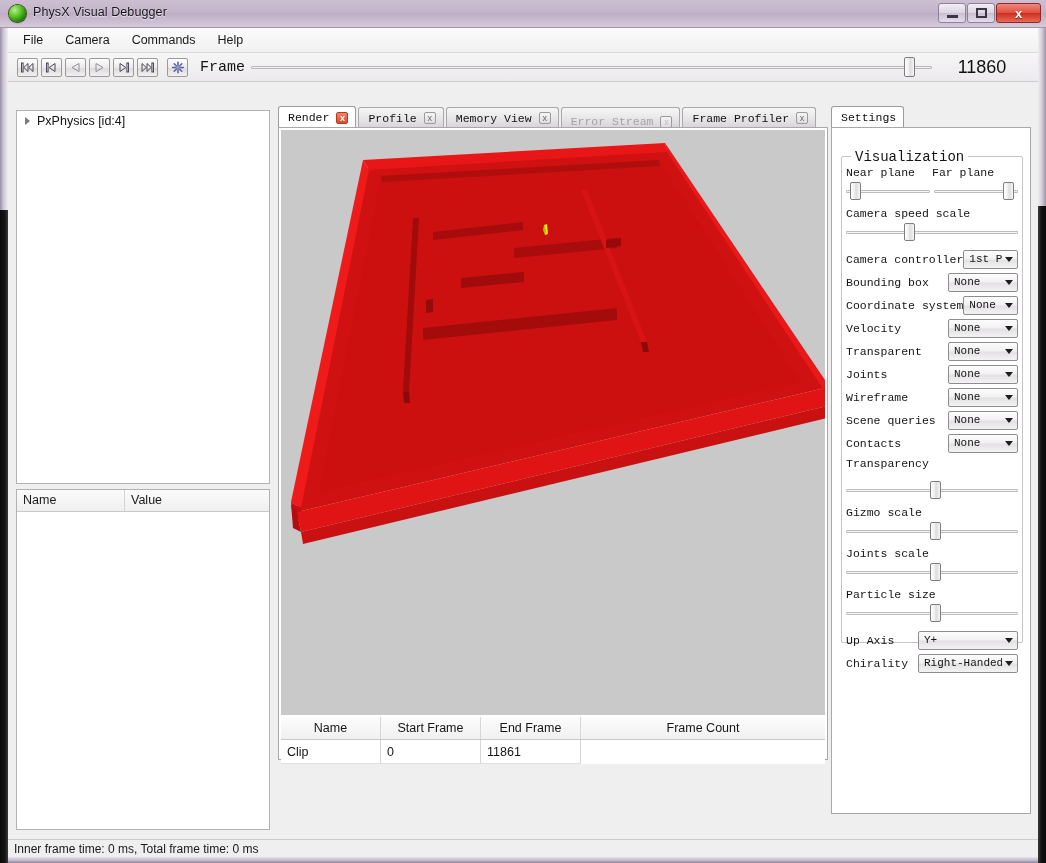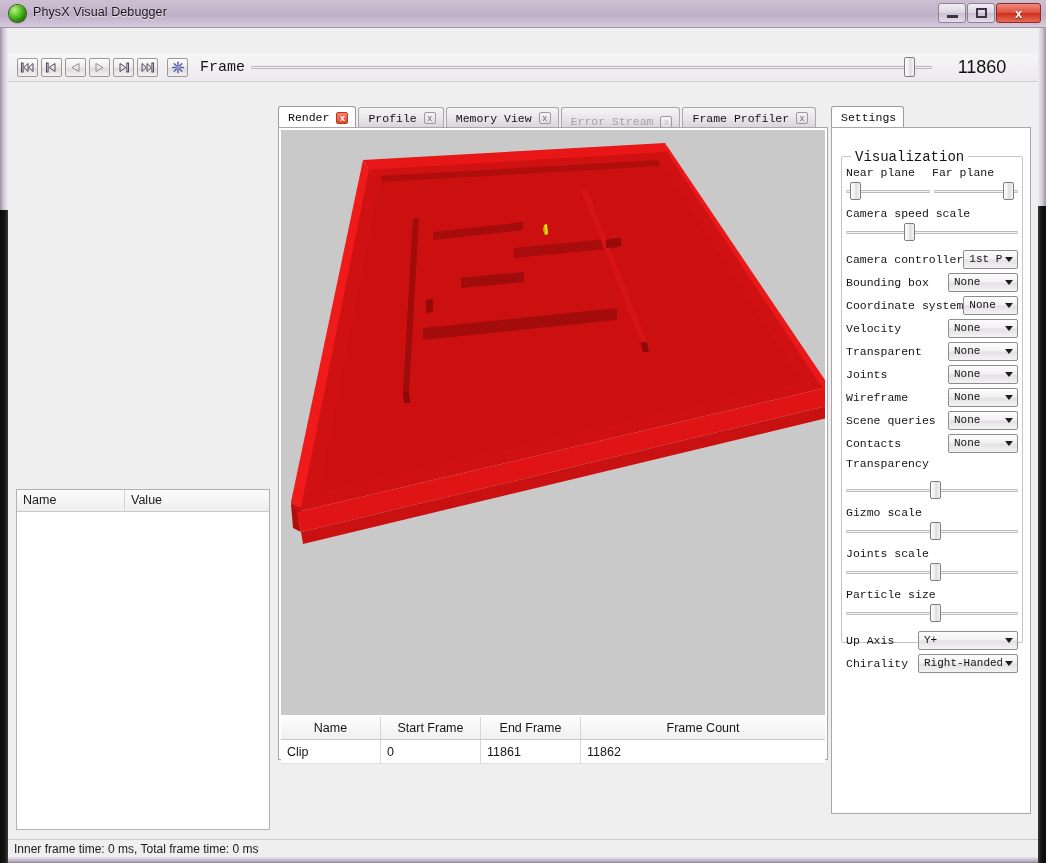--- a/index.html
+++ b/index.html
@@ -428,20 +428,26 @@
         <div class="glyph-restore"></div>
       </div>
       <div class="win-btn close">
         <div class="glyph-close">x</div>
       </div>
     </div>
   </div>
 
   <div class="client">
 
+    <div class="menubar">
+      <div class="menu-item">File</div>
+      <div class="menu-item">Camera</div>
+      <div class="menu-item">Commands</div>
+      <div class="menu-item">Help</div>
+    </div>
 
     <div class="toolbar">
       <div class="tb-btn">
         <svg width="13" height="11" viewBox="0 0 13 11">
           <rect x="0.5" y="1" width="1.6" height="9" fill="none" stroke="#4a4a5a" stroke-width="1"></rect>
           <path d="M7 1.5 L7 9.5 L2.8 5.5 Z" fill="none" stroke="#4a4a5a" stroke-width="1"></path>
           <path d="M12 1.5 L12 9.5 L7.8 5.5 Z" fill="none" stroke="#4a4a5a" stroke-width="1"></path>
         </svg>
       </div>
       <div class="tb-btn">
@@ -489,20 +495,26 @@
       <div class="frame-slider">
         <div class="track"></div>
         <div class="thumb" id="frame-thumb" style="left: 653px;"></div>
       </div>
       <div class="frame-count">11860</div>
     </div>
 
     <div class="body-area">
 
       <div class="left-col">
+        <div class="tree-panel">
+          <div class="tree-row">
+            <div class="tri"></div>
+            <span>PxPhysics [id:4]</span>
+          </div>
+        </div>
         <div class="props-panel">
           <div class="props-head">
             <div class="col c1">Name</div>
             <div class="col c2">Value</div>
           </div>
         </div>
       </div>
 
       <div class="center-col">
         <div class="tabbar">
@@ -576,21 +588,20 @@
             <div class="clip-head">
               <div class="ch w-name">Name</div>
               <div class="ch w-start">Start Frame</div>
               <div class="ch w-end">End Frame</div>
               <div class="ch w-count">Frame Count</div>
             </div>
             <div class="clip-row">
               <div class="cc w-name">Clip</div>
               <div class="cc w-start">0</div>
               <div class="cc w-end">11861</div>
-              <div class="cc w-count">11862</div>
             </div>
           </div>
         </div>
       </div>
 
       <div class="right-col">
         <div class="settings-tabbar">
           <div class="tab active">
             <span>Settings</span>
           </div>

